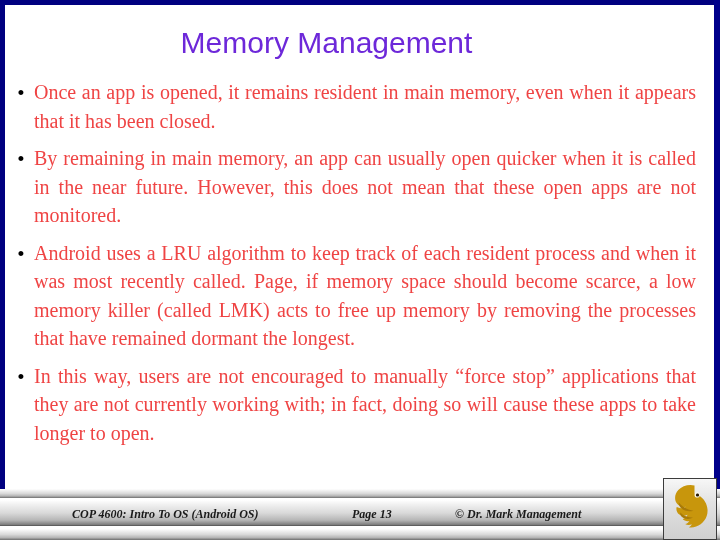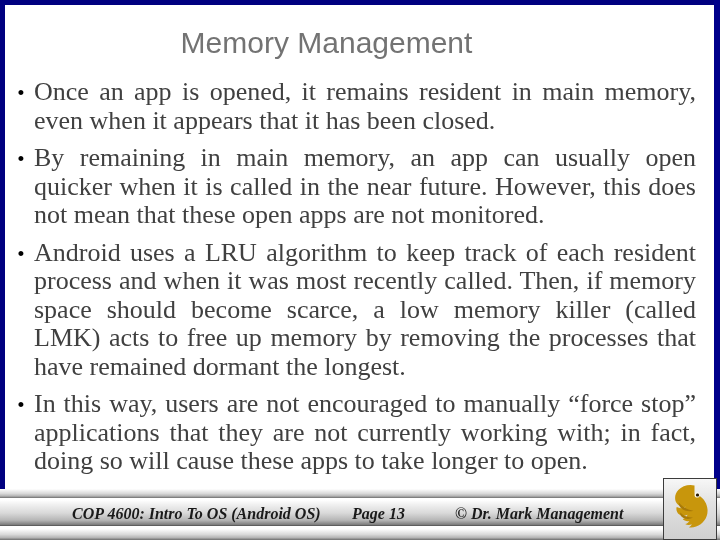--- a/index.html
+++ b/index.html
@@ -42,21 +42,21 @@
   
   .title {
     position: absolute;
     left: 6px;
     top: 26px;
     width: 641px;
     text-align: center;
     font-family: "Liberation Sans", "DejaVu Sans", sans-serif;
     font-size: 30px;
     line-height: 34px;
-    color: #737373;
+    color: #6d28d9;
     letter-spacing: 0px;
     white-space: nowrap;
   }
 
   
   .body {
     position: absolute;
     left: 8px;
     top: 78px;
     width: 690px;
@@ -70,23 +70,23 @@
     flex: 0 0 auto;
     width: 26px;
     text-align: center;
     font-size: 21px;
     line-height: 28px;
     color: #000000;
     padding-top: 1px;
   }
   .bullet-text {
     flex: 1 1 auto;
-    font-size: 26px;
+    font-size: 20px;
     line-height: 28.5px;
-    color: #404040;
+    color: #ef4444;
     text-align: justify;
     text-justify: inter-word;
     padding-right: 2px;
   }
   .gap-before { margin-top: 9px; }
 
   
   .bar {
     position: absolute;
     left: 0;
@@ -102,21 +102,21 @@
   .bar-top    { top: 489px; height: 9px; }
   .bar-middle { top: 500px; height: 26px; }
   .bar-bottom { top: 529px; height: 11px; }
 
   .footer-text {
     position: absolute;
     top: 507px;
     font-family: "Liberation Serif", "DejaVu Serif", serif;
     font-weight: bold;
     font-style: italic;
-    font-size: 16px;
+    font-size: 12px;
     line-height: 14px;
     color: #1a1a1a;
     white-space: nowrap;
   }
   .footer-course    { left: 72px; }
   .footer-page      { left: 352px; }
   .footer-copyright { left: 455px; }
 
   
   .logo-box {
@@ -149,21 +149,21 @@
       <span class="bullet-text">Once an app is opened, it remains resident in main memory, even when it appears that it has been closed.</span>
     </div>
 
     <div class="bullet-row gap-before">
       <span class="bullet-mark">•</span>
       <span class="bullet-text">By remaining in main memory, an app can usually open quicker when it is called in the near future.  However, this does not mean that these open apps are not monitored.</span>
     </div>
 
     <div class="bullet-row gap-before">
       <span class="bullet-mark">•</span>
-      <span class="bullet-text">Android uses a LRU algorithm to keep track of each resident process and when it was most recently called.  Then, if memory space should become scarce, a low memory killer (called LMK) acts to free up memory by removing the processes that have remained dormant the longest.</span>
+      <span class="bullet-text">Android uses a LRU algorithm to keep track of each resident process and when it was most recently called.  Page, if memory space should become scarce, a low memory killer (called LMK) acts to free up memory by removing the processes that have remained dormant the longest.</span>
     </div>
 
     <div class="bullet-row gap-before">
       <span class="bullet-mark">•</span>
       <span class="bullet-text">In this way, users are not encouraged to manually “force stop” applications that they are not currently working with; in fact, doing so will cause these apps to take longer to open.</span>
     </div>
 
   </div>
 
   <div class="bar bar-top"></div>

